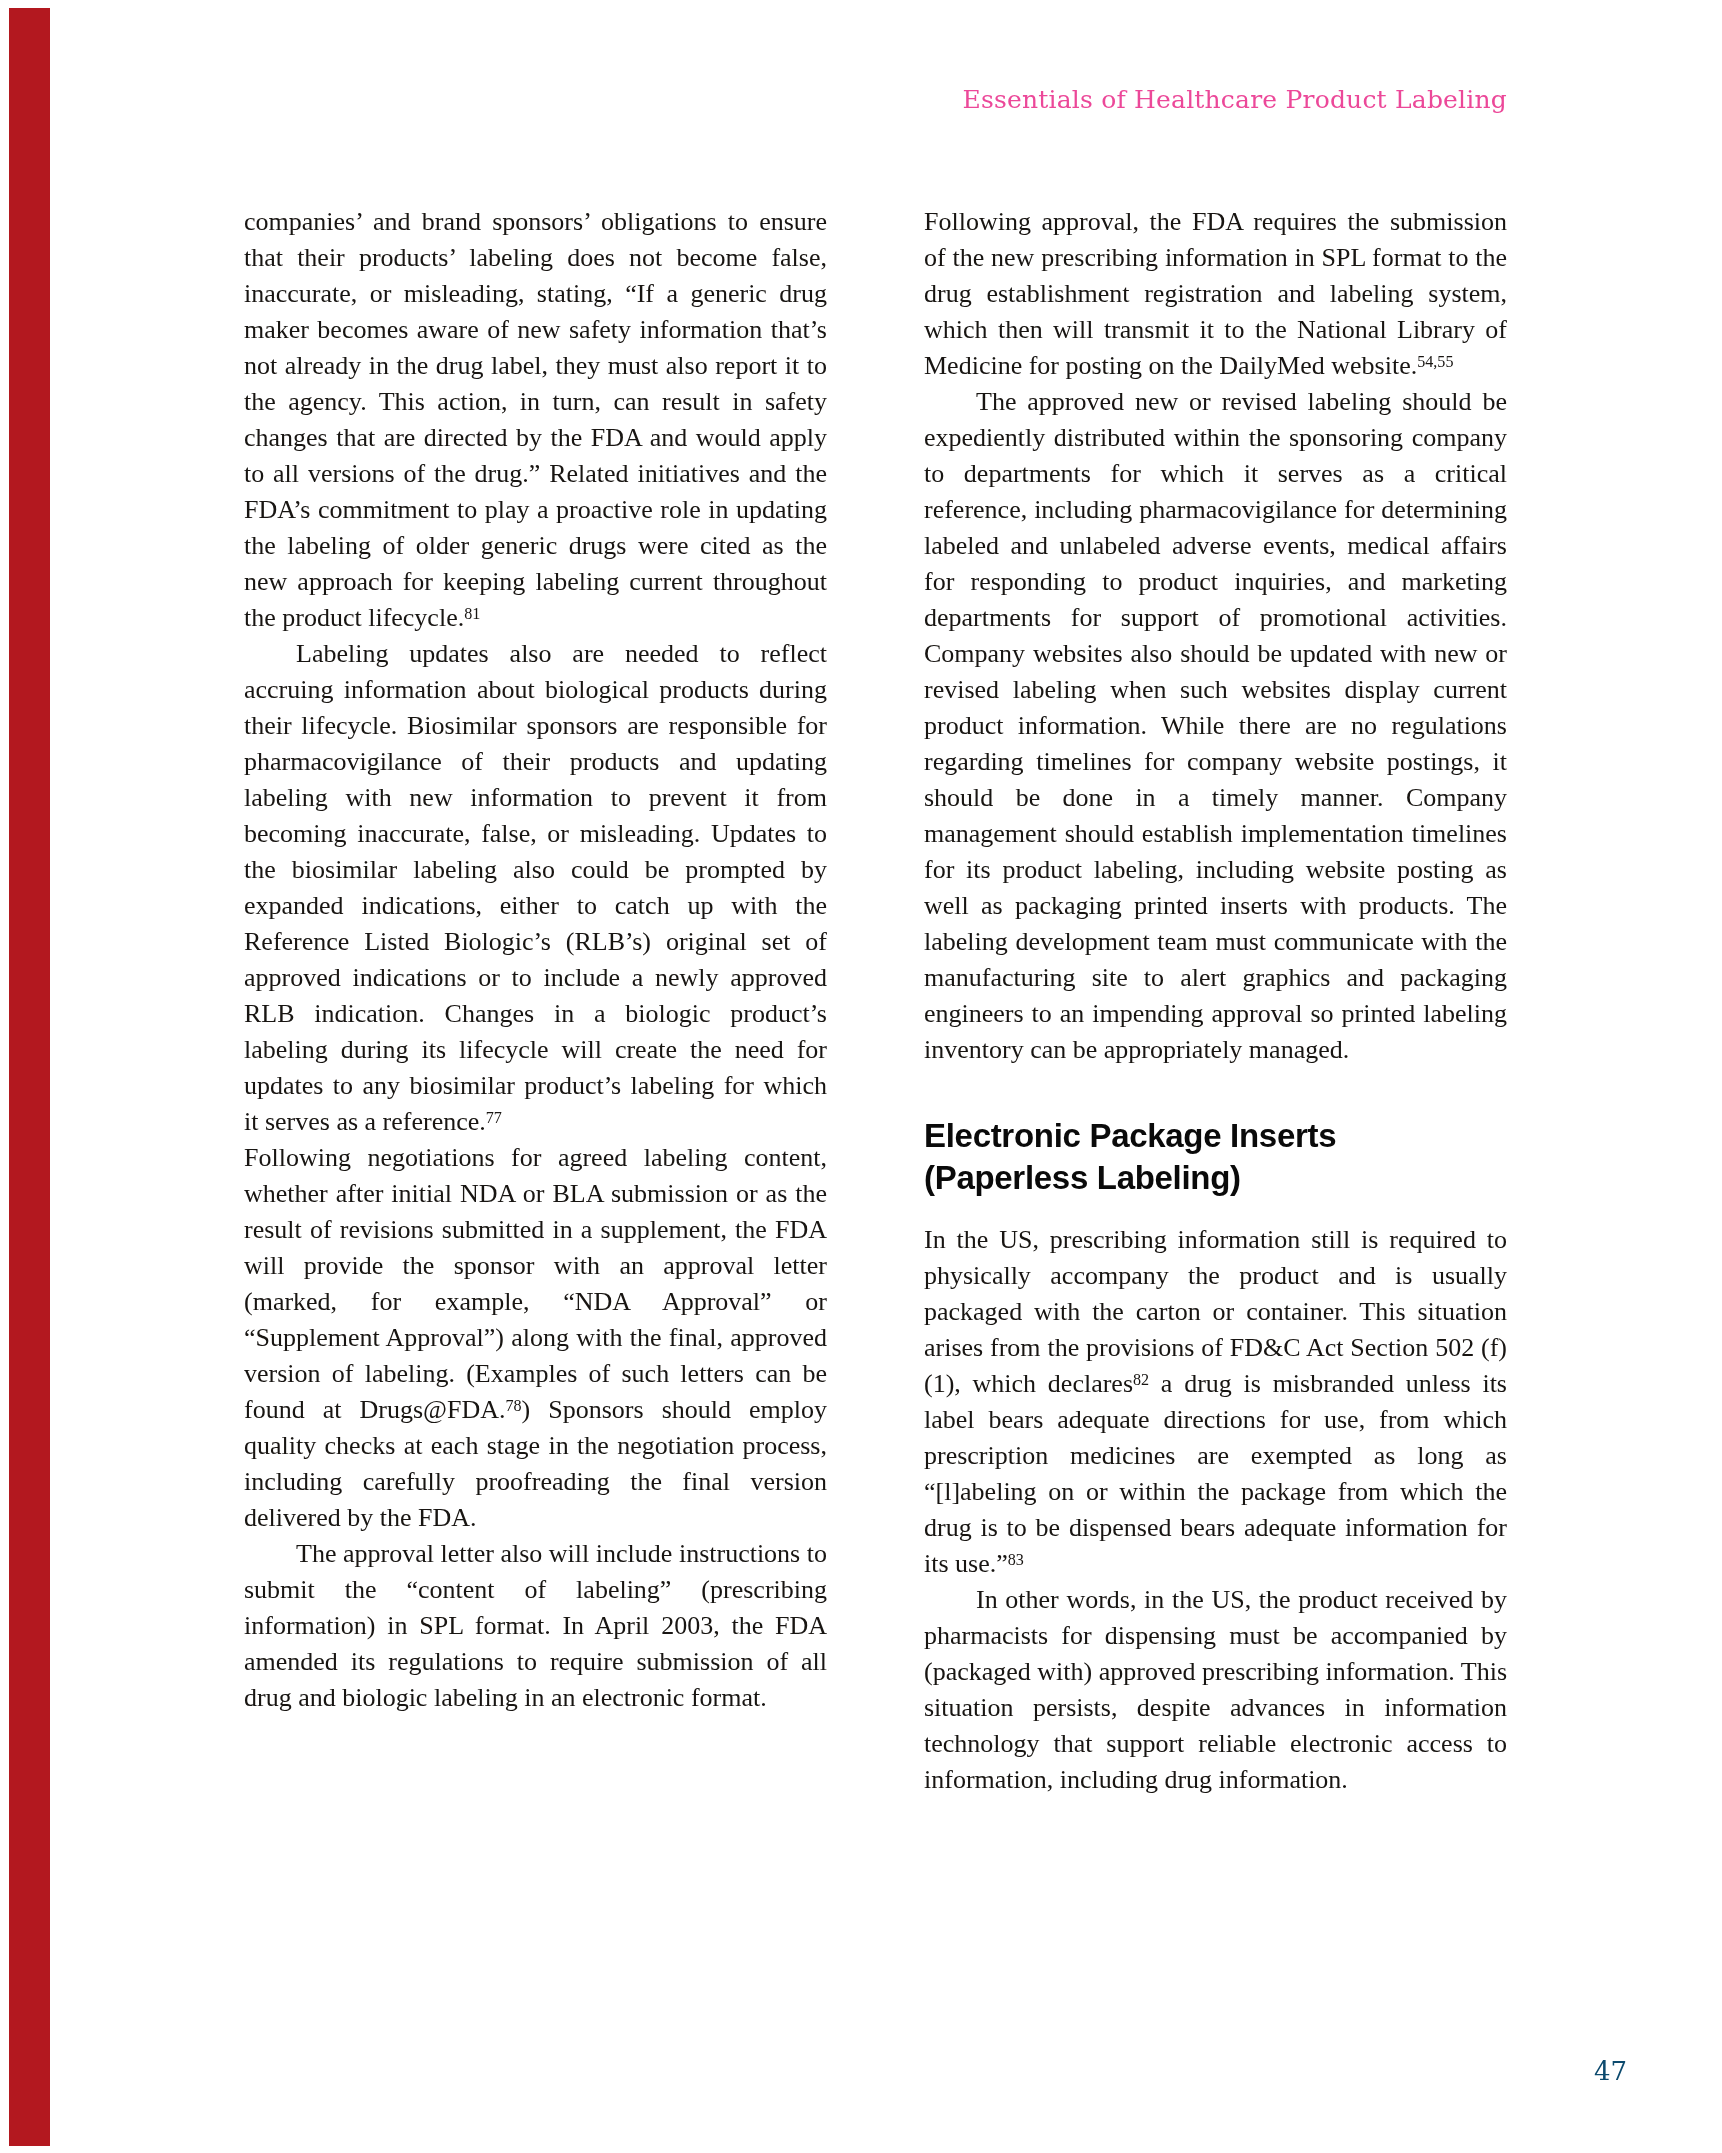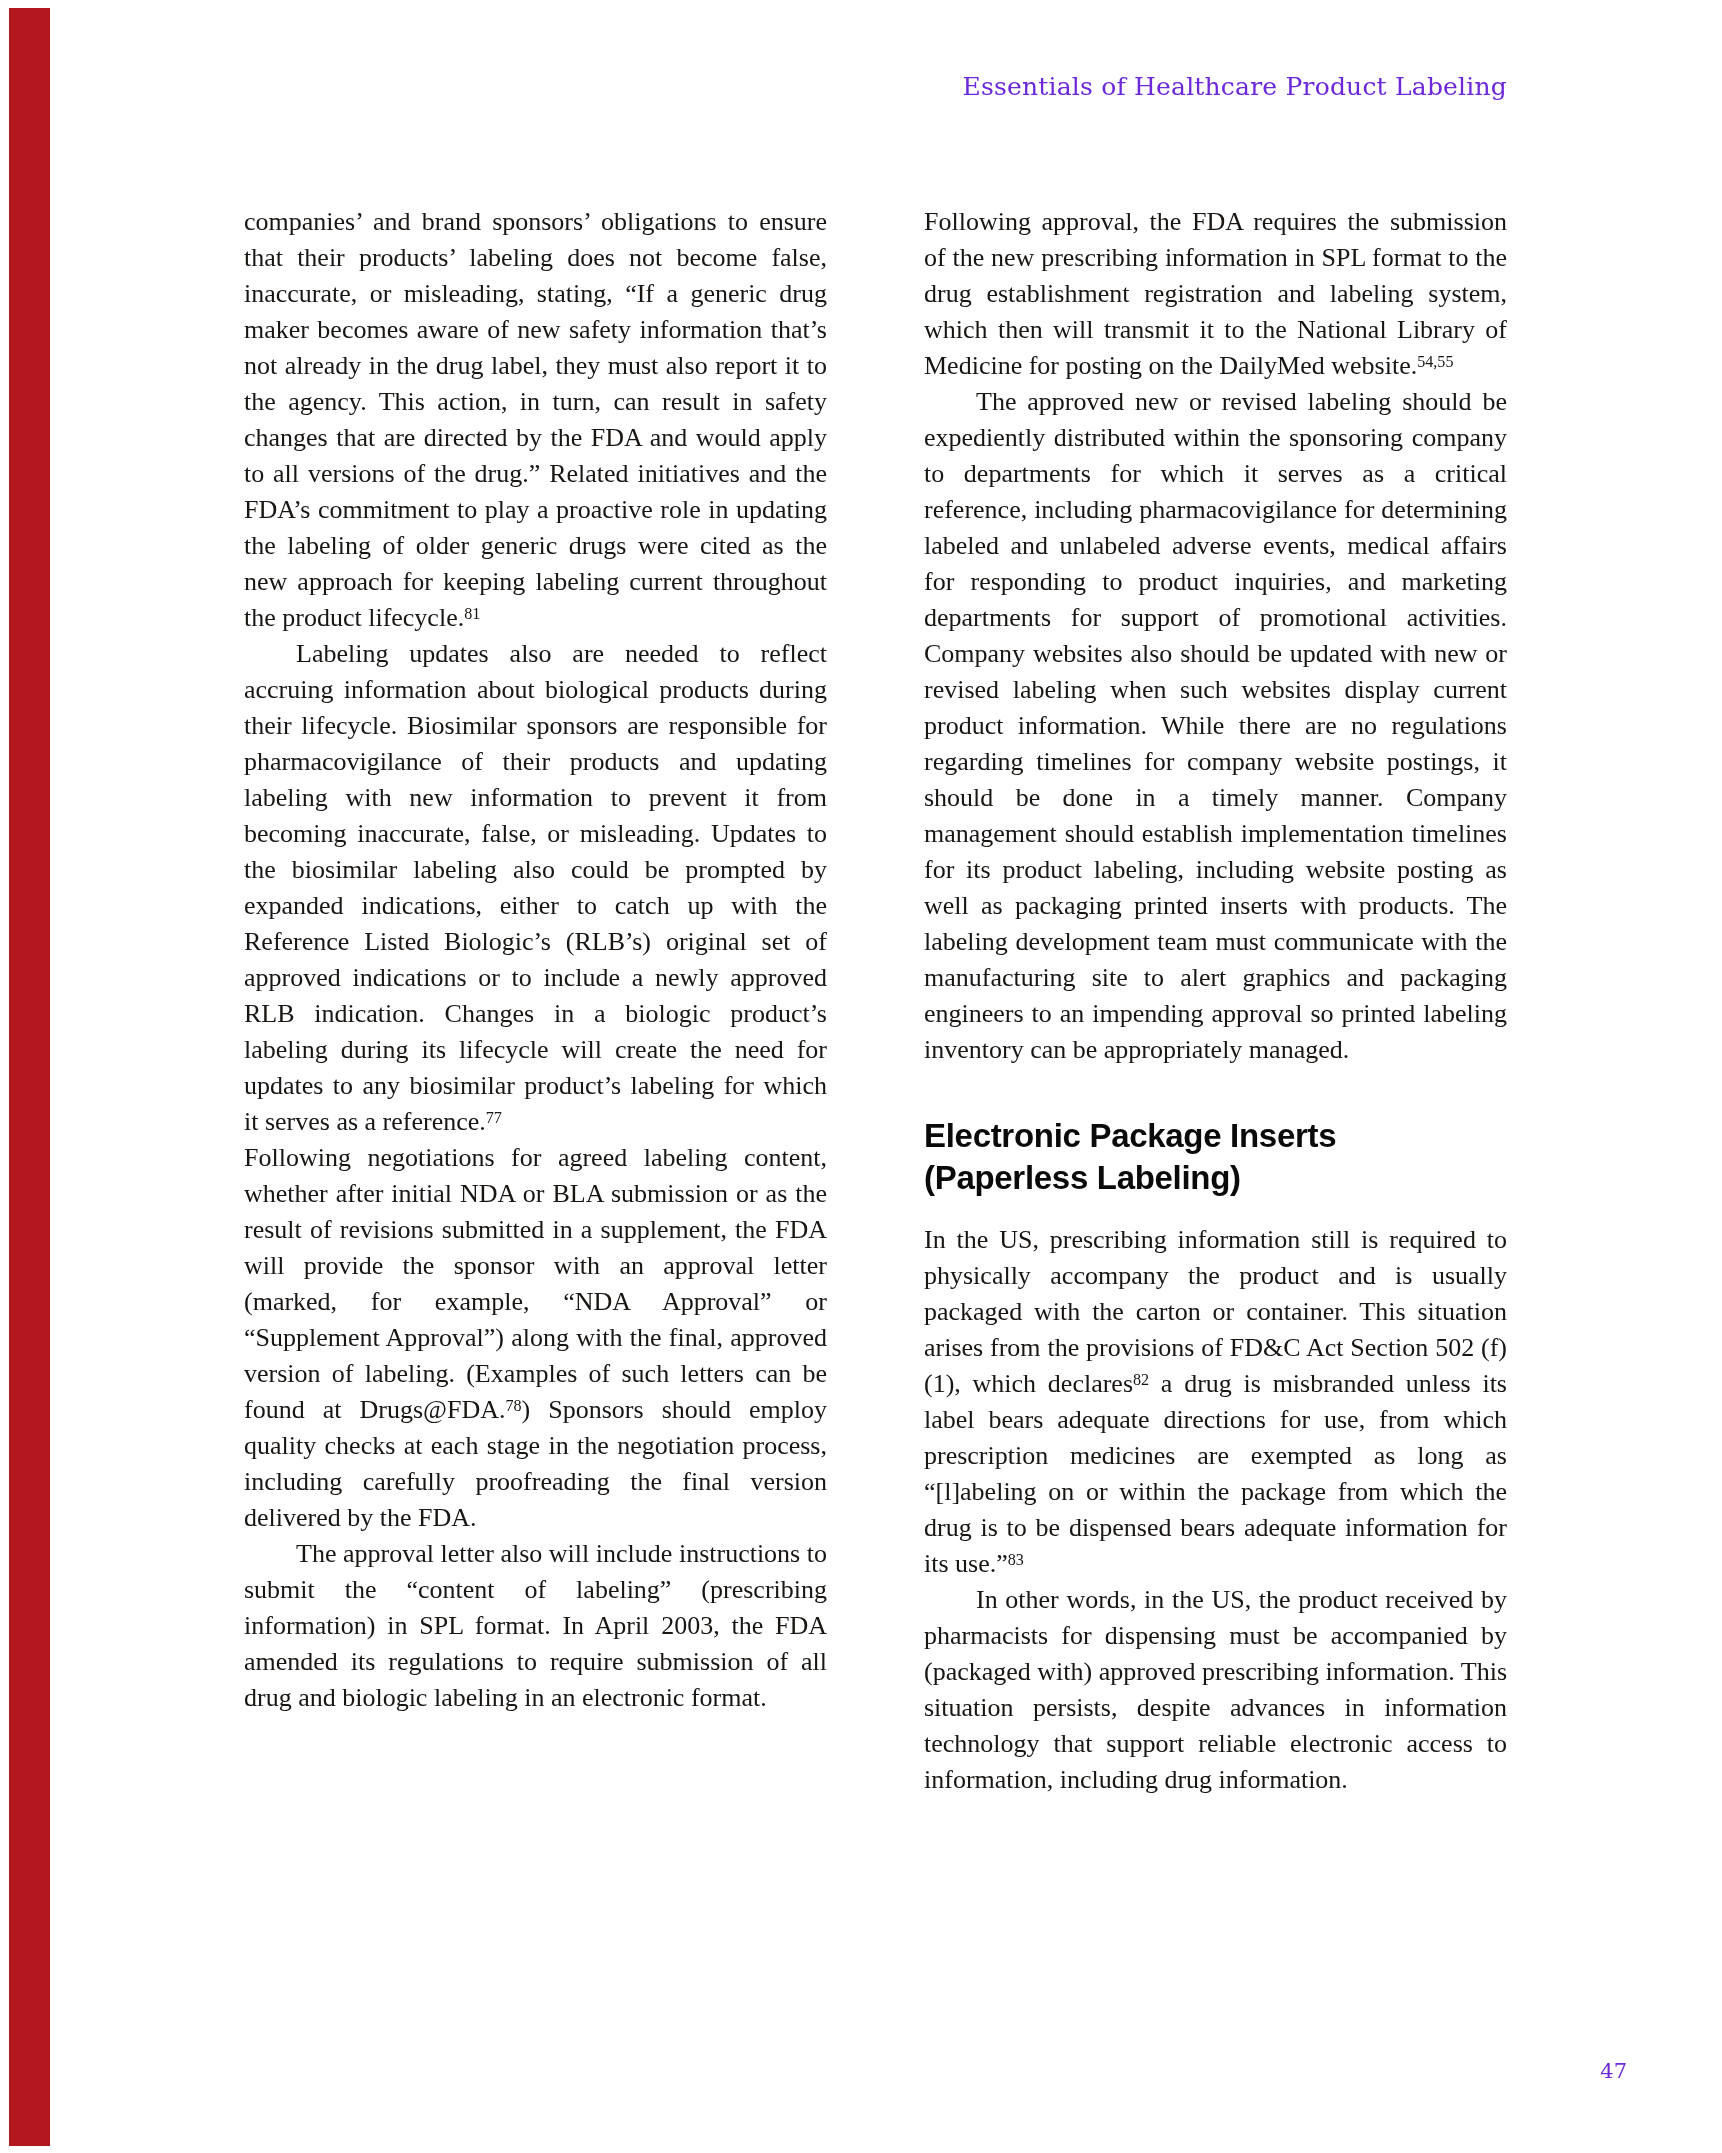--- a/index.html
+++ b/index.html
@@ -18,26 +18,26 @@
   .accent-bar {
     position: absolute;
     left: 9.4px;
     top: 7.5px;
     width: 41px;
     height: 2138px;
     background: #b3181f;
   }
   .running-header {
     position: absolute;
-    top: 72px;
+    top: 85px;
     right: 215px;
     font-family: "DejaVu Serif", serif;
     font-size: 25px;
     line-height: 30px;
-    color: #6d28d9;
+    color: #ec4899;
     letter-spacing: 0.2px;
     white-space: nowrap;
   }
   .content {
     position: absolute;
     left: 244px;
     top: 204px;
     width: 1263px;
     display: flex;
     gap: 97px;
@@ -82,23 +82,23 @@
     font-size: 62%;
     line-height: 0;
     position: relative;
     top: -0.42em;
   }
   .folio {
     position: absolute;
     top: 2056px;
     right: 95px;
     font-family: "DejaVu Serif", serif;
-    font-size: 21px;
+    font-size: 26px;
     line-height: 30px;
-    color: #6d28d9;
+    color: #0c4a6e;
   }
 </style>
 </head>
 <body>
 
 <div class="accent-bar" style="background: rgb(179, 24, 31);"></div>
 
 <div class="running-header">Essentials of Healthcare Product Labeling</div>
 
 <div class="content">

